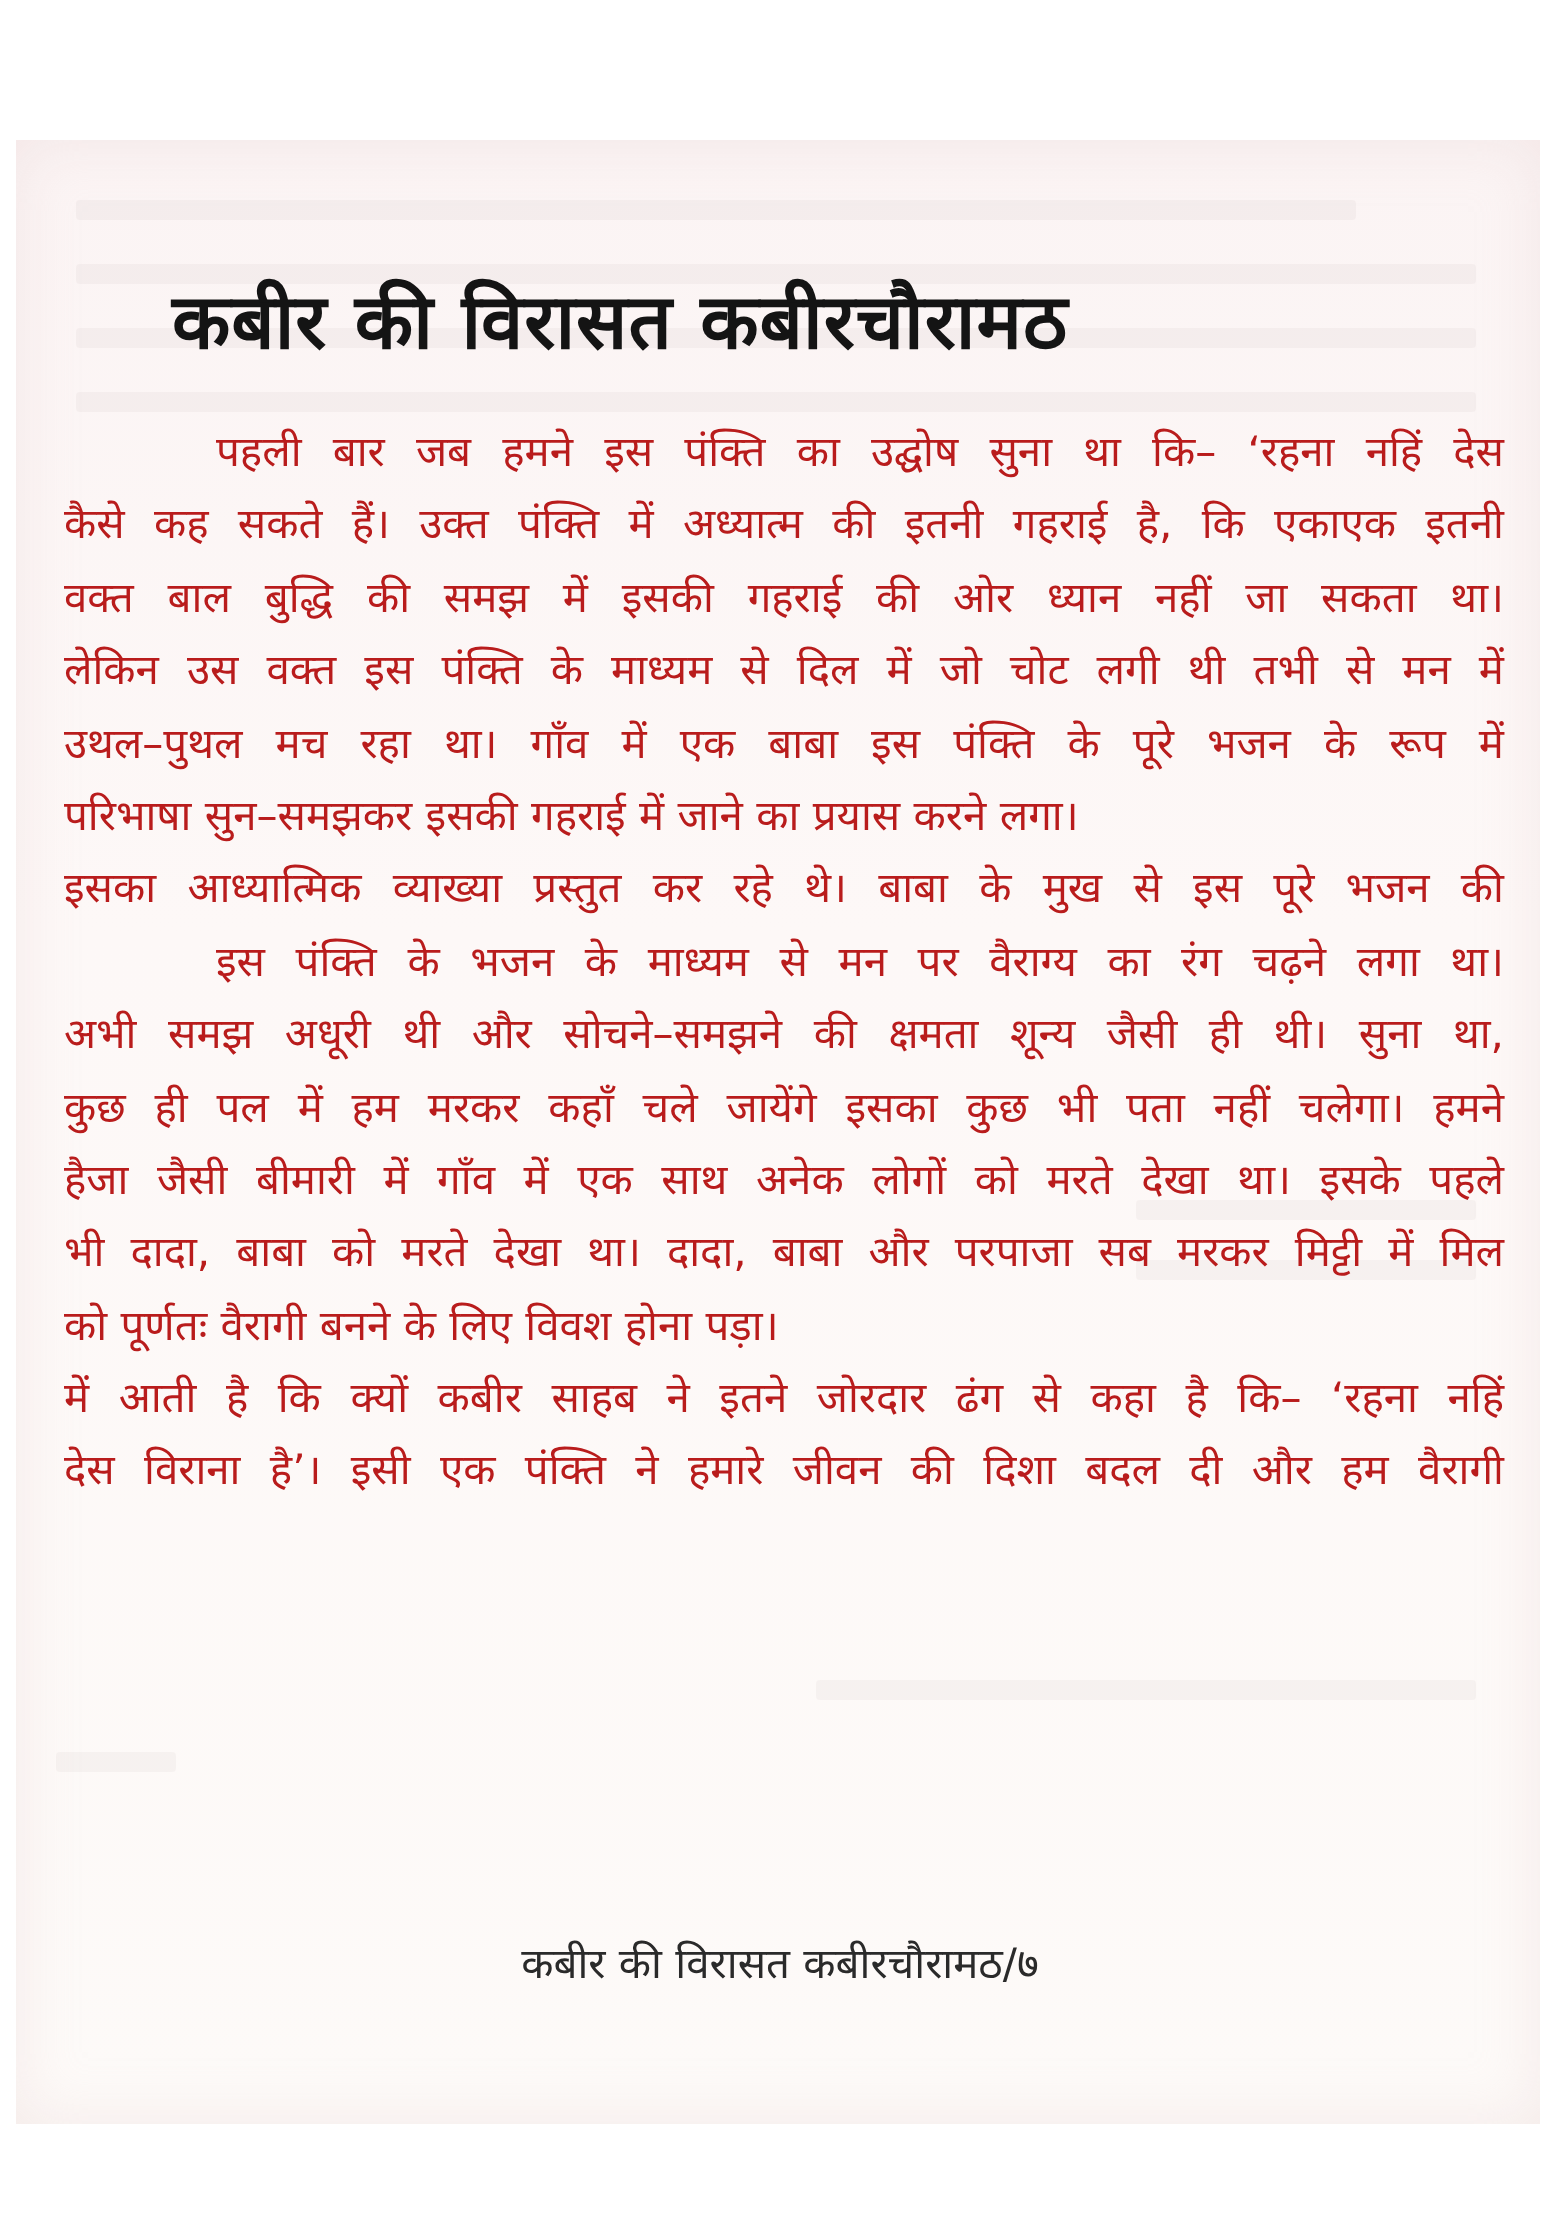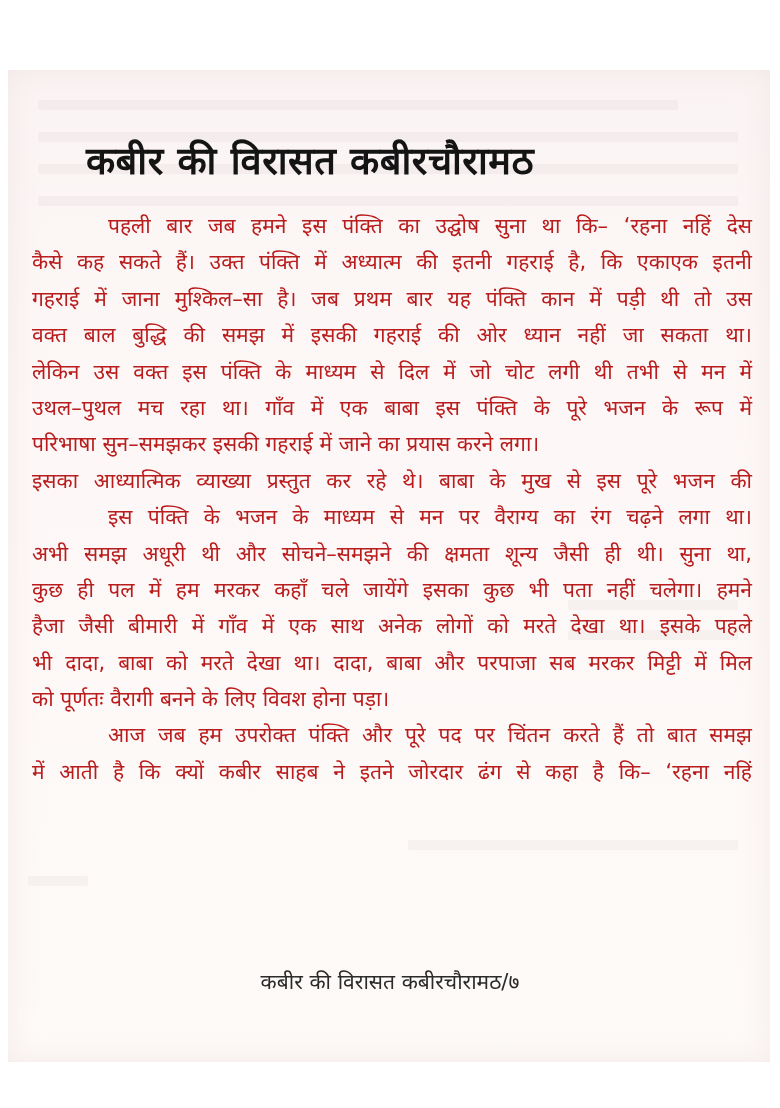--- a/index.html
+++ b/index.html
@@ -90,34 +90,33 @@
   <div class="ghost" style="top:770px;left:400px;width:330px;"></div>
   <div class="ghost" style="top:806px;left:20px;width:60px;"></div>
 </div>
 
 <h1 class="title">कबीर की विरासत कबीरचौरामठ</h1>
 
 <div class="body-text">
   <div>
     <span class="line indent">पहली बार जब हमने इस पंक्ति का उद्घोष सुना था कि– ‘रहना नहिं देस</span>
     <span class="line">कैसे कह सकते हैं। उक्त पंक्ति में अध्यात्म की इतनी गहराई है, कि एकाएक इतनी</span>
-    <span class="line">गहराई में जाना मुश्किल–सा है। जब प्रथम बार यह पंक्ति कान में पड़ी थी तो उस</span>
     <span class="line">वक्त बाल बुद्धि की समझ में इसकी गहराई की ओर ध्यान नहीं जा सकता था।</span>
     <span class="line">लेकिन उस वक्त इस पंक्ति के माध्यम से दिल में जो चोट लगी थी तभी से मन में</span>
     <span class="line">उथल–पुथल मच रहा था। गाँव में एक बाबा इस पंक्ति के पूरे भजन के रूप में</span>
     <span class="line last">परिभाषा सुन–समझकर इसकी गहराई में जाने का प्रयास करने लगा।</span>
     <span class="line">इसका आध्यात्मिक व्याख्या प्रस्तुत कर रहे थे। बाबा के मुख से इस पूरे भजन की</span>
   </div>
   <div>
     <span class="line indent">इस पंक्ति के भजन के माध्यम से मन पर वैराग्य का रंग चढ़ने लगा था।</span>
     <span class="line">अभी समझ अधूरी थी और सोचने–समझने की क्षमता शून्य जैसी ही थी। सुना था,</span>
     <span class="line">कुछ ही पल में हम मरकर कहाँ चले जायेंगे इसका कुछ भी पता नहीं चलेगा। हमने</span>
     <span class="line">हैजा जैसी बीमारी में गाँव में एक साथ अनेक लोगों को मरते देखा था। इसके पहले</span>
     <span class="line">भी दादा, बाबा को मरते देखा था। दादा, बाबा और परपाजा सब मरकर मिट्टी में मिल</span>
     <span class="line last">को पूर्णतः वैरागी बनने के लिए विवश होना पड़ा।</span>
   </div>
   <div>
-    <span class="line indent">आज जब हम उपरोक्त पंक्ति और पूरे पद पर चिंतन करते हैं तो बात समझ</span>
     <span class="line">में आती है कि क्यों कबीर साहब ने इतने जोरदार ढंग से कहा है कि– ‘रहना नहिं</span>
+    <span class="line">देस विराना है’। इसी एक पंक्ति ने हमारे जीवन की दिशा बदल दी और हम वैरागी</span>
   </div>
 </div>
 
 <div class="footer">कबीर की विरासत कबीरचौरामठ/७</div>
 
 </body></html>

